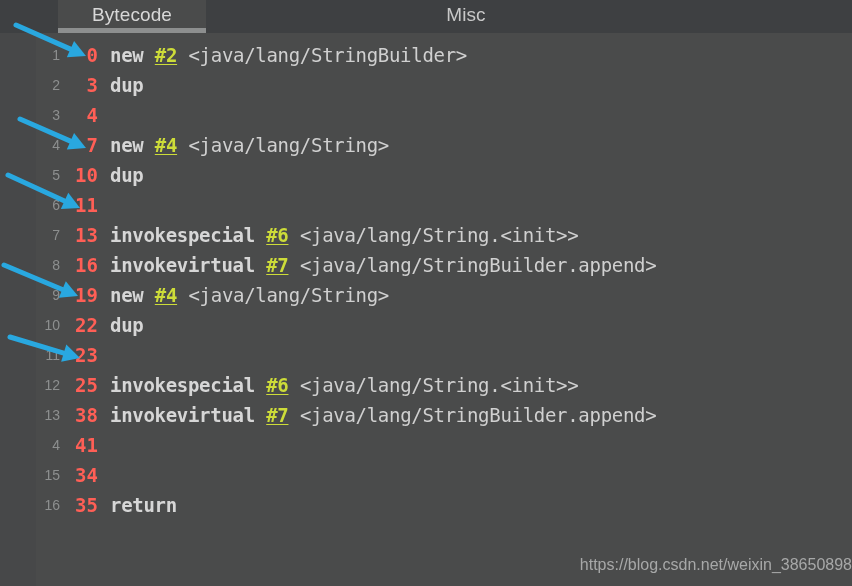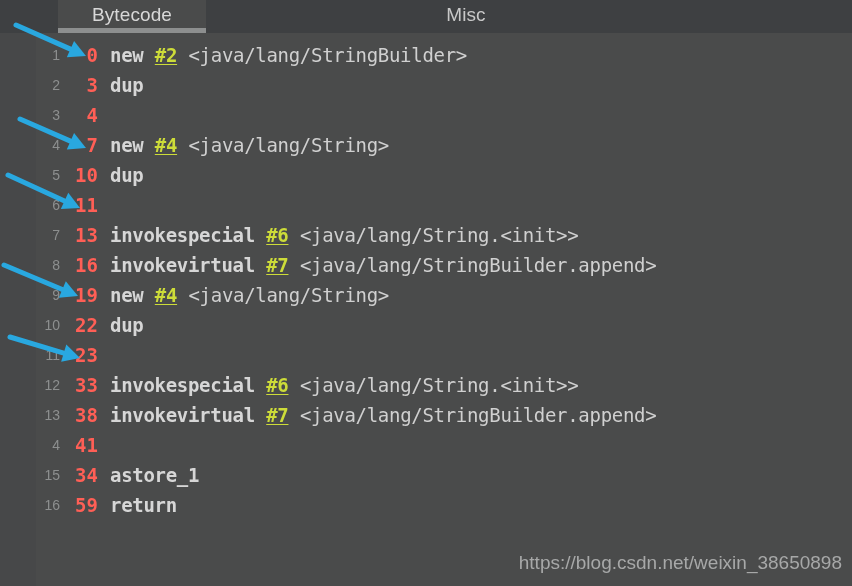--- a/index.html
+++ b/index.html
@@ -134,24 +134,24 @@
     position: absolute;
     left: 0; top: 0;
     width: 852px;
     height: 586px;
     pointer-events: none;
   }
 
   
   #watermark {
     position: absolute;
-    right: 10px;
+    right: 0;
     bottom: 12px;
     font-family: "Liberation Sans", sans-serif;
-    font-size: 19px;
+    font-size: 16px;
     color: #a7a8a8;
     white-space: nowrap;
     padding-left: 40px;
   }
 </style>
 </head>
 <body>
 
 <div id="app">
 
@@ -211,40 +211,39 @@
           <span class="lineno">10</span>
           <span class="offset">22</span>
           <span class="instr"><span>dup</span></span>
         </div>
         <div class="code-line">
           <span class="lineno">11</span>
           <span class="offset">23</span>
         </div>
         <div class="code-line">
           <span class="lineno">12</span>
-          <span class="offset">33</span>
+          <span class="offset">25</span>
           <span class="instr"><span>invokespecial</span><span class="sp"></span><span class="cpref">#6</span><span class="sp"></span><span class="desc">&lt;java/lang/String.&lt;init&gt;&gt;</span></span>
         </div>
         <div class="code-line">
           <span class="lineno">13</span>
           <span class="offset">38</span>
           <span class="instr"><span>invokevirtual</span><span class="sp"></span><span class="cpref">#7</span><span class="sp"></span><span class="desc">&lt;java/lang/StringBuilder.append&gt;</span></span>
         </div>
         <div class="code-line">
           <span class="lineno">4</span>
           <span class="offset">41</span>
         </div>
         <div class="code-line">
           <span class="lineno">15</span>
           <span class="offset">34</span>
-          <span class="instr"><span>astore_1</span></span>
         </div>
         <div class="code-line">
           <span class="lineno">16</span>
-          <span class="offset">59</span>
+          <span class="offset">35</span>
           <span class="instr"><span>return</span></span>
         </div>
       </div>
   </div>
 
   <svg id="arrows" viewBox="0 0 852 586" width="852" height="586" xmlns="http://www.w3.org/2000/svg">
       <g>
         <line x1="16" y1="25" x2="70.45606037600845" y2="49.11625530937517" stroke="#29a8e0" stroke-width="5" stroke-linecap="round"></line>
         <polygon points="86,56 66.81172495156001,57.345399816194224 74.1003958004569,40.887110802556116" fill="#29a8e0"></polygon>
       </g>

